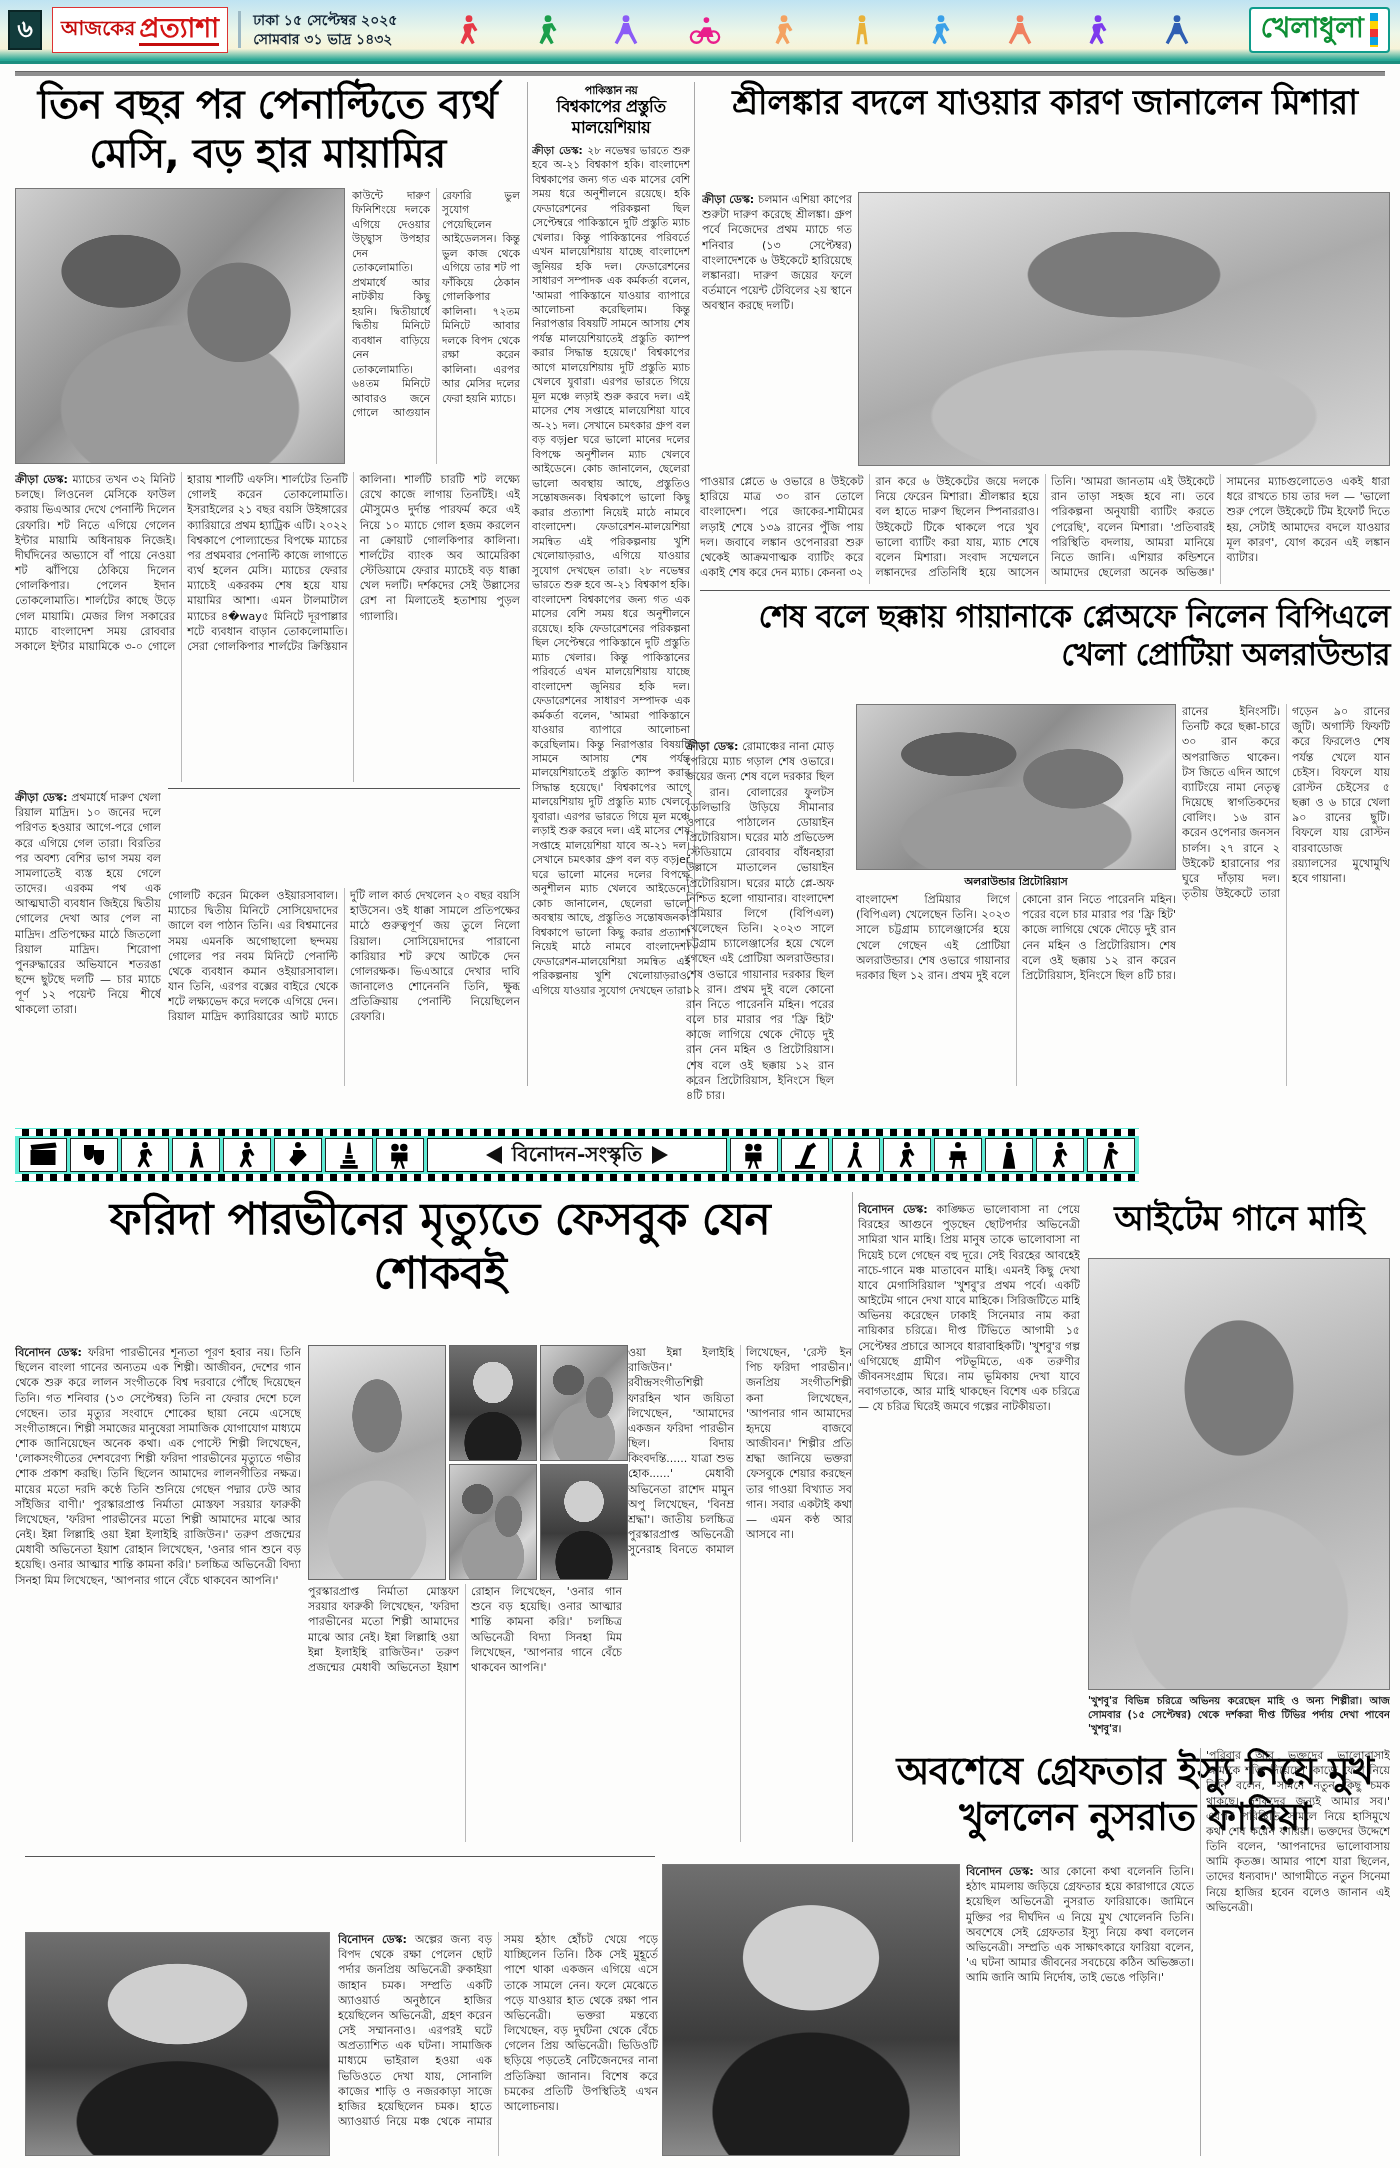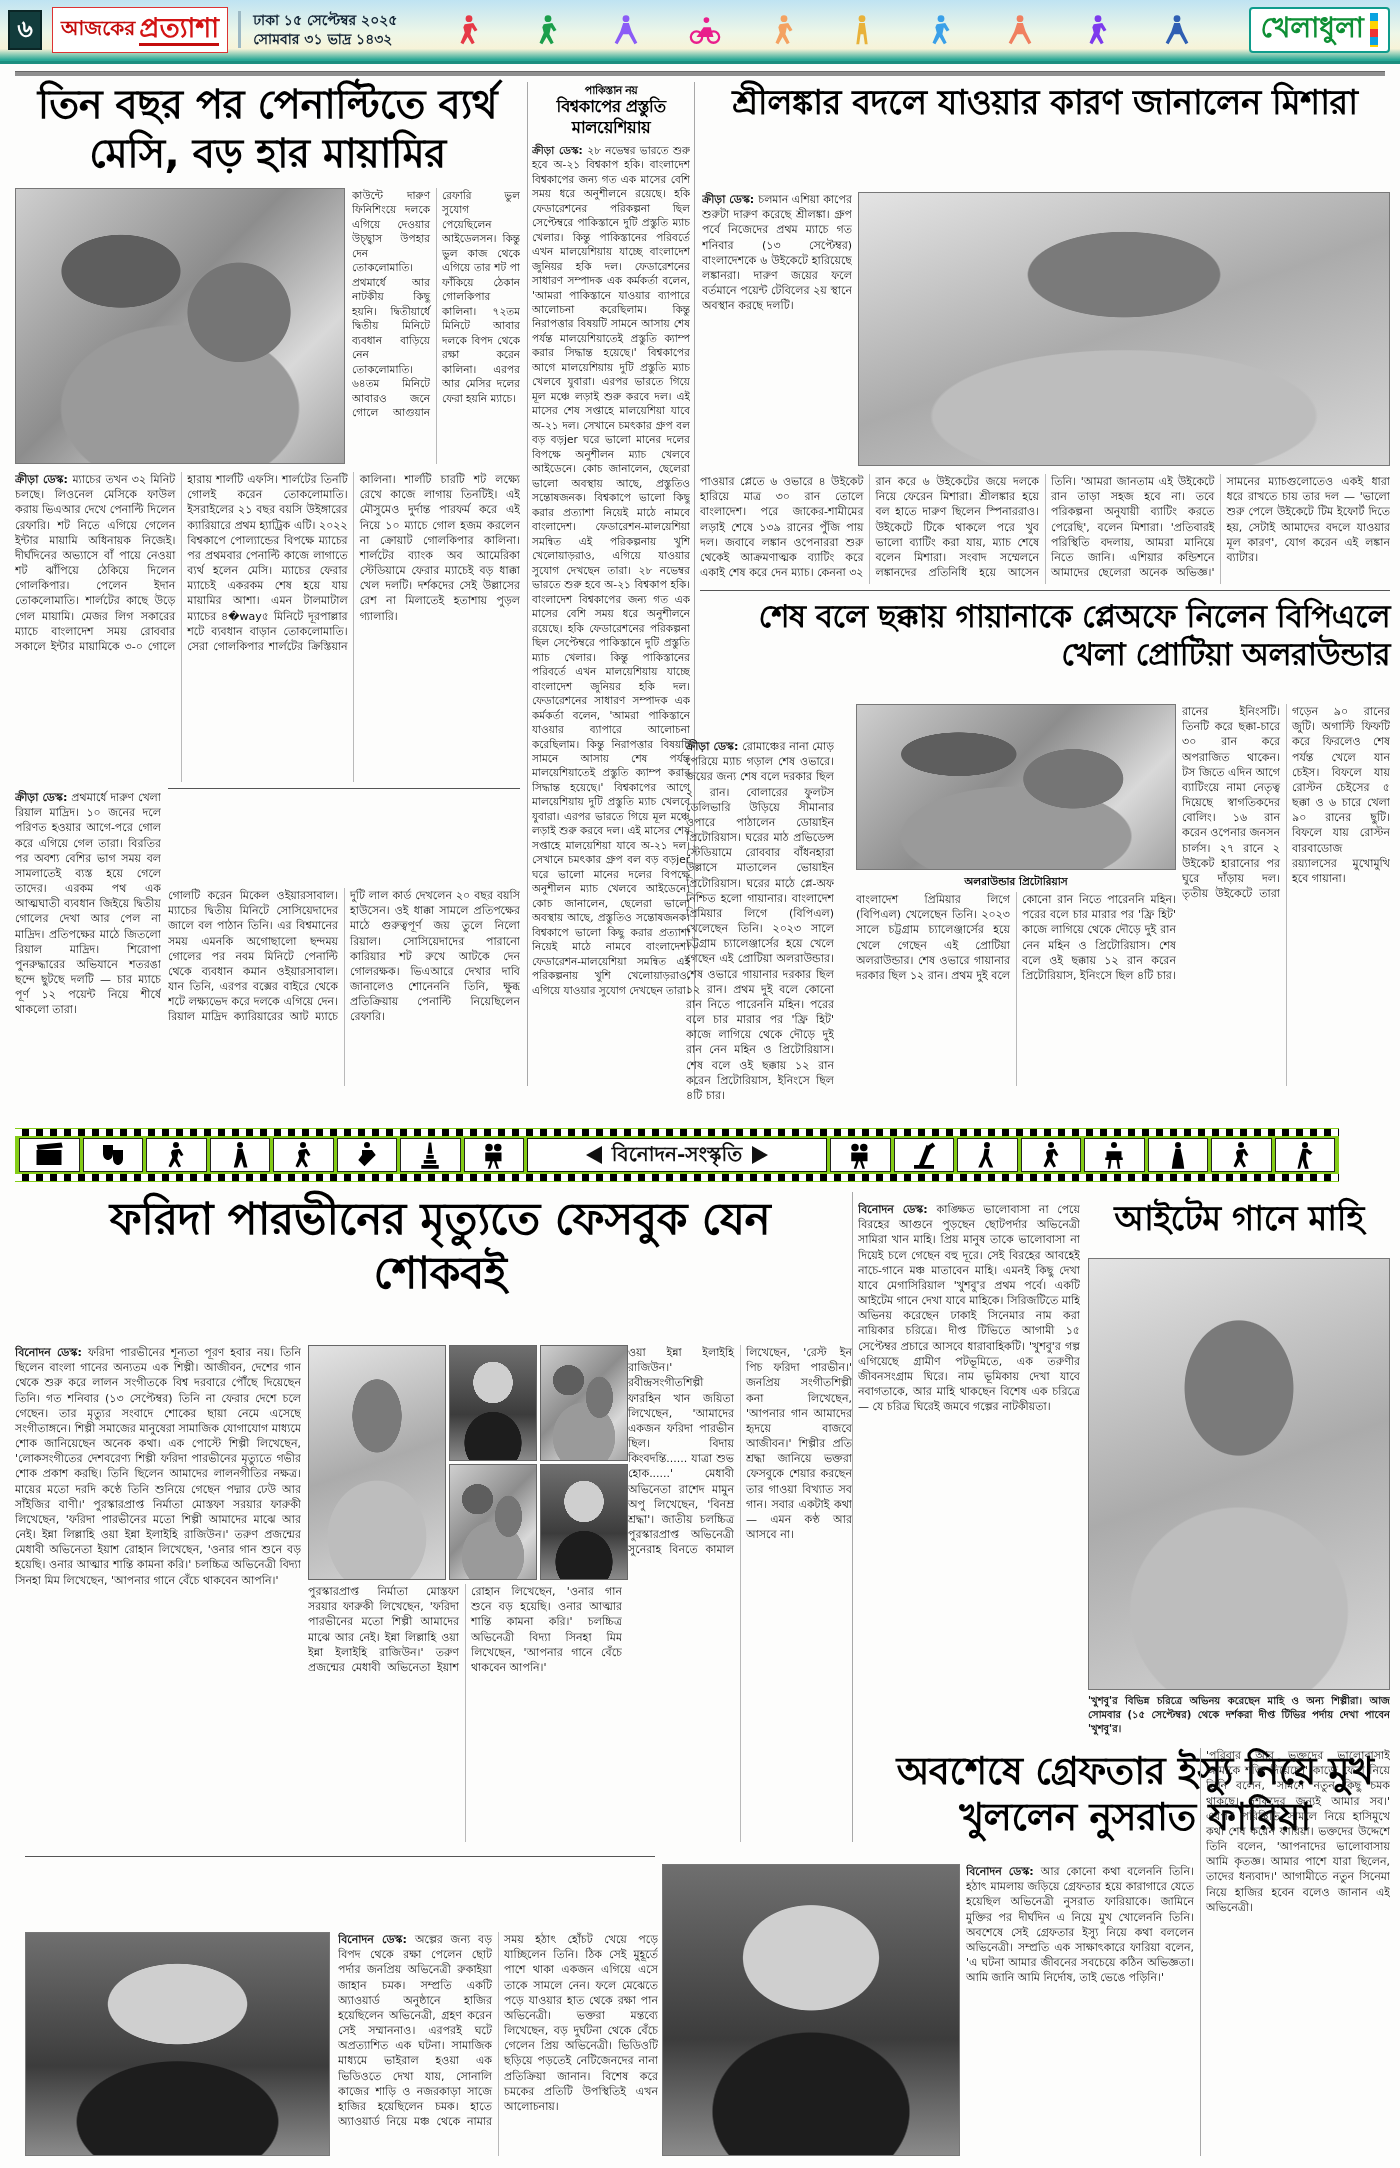--- a/index.html
+++ b/index.html
@@ -47,21 +47,21 @@
       linear-gradient(180deg,#6f6f6f 0%,#3c3c3c 60%,#8a8a8a 100%); }
   .photo.light { background:
       radial-gradient(ellipse 30% 26% at 50% 30%, #7a7a7a 0 60%, transparent 61%),
       radial-gradient(ellipse 60% 40% at 50% 82%, #bdbdbd 0 60%, transparent 61%),
       linear-gradient(160deg,#e4e4e4 0%,#ababab 50%,#d6d6d6 100%); }
   .vrule { position:absolute; width:1px; background:#a8a8a8; }
   .hrule { position:absolute; height:1px; background:#555; }
   .caption { font-size:10.5px; font-weight:bold; text-align:center; color:#000; }
 
   
-  #filmstrip { position:absolute; left:15px; top:1128px; width:1324px; height:54px; background:#84cc16;
+  #filmstrip { position:absolute; left:15px; top:1128px; width:1124px; height:54px; background:#5eead4;
     display:flex; align-items:center; gap:3px; padding:9px 4px; }
   #filmstrip::before, #filmstrip::after { content:""; position:absolute; left:0; width:100%; height:7px;
     background:repeating-linear-gradient(90deg,#fff 0 7px,#000 7px 14px); }
   #filmstrip::before { top:1px; } #filmstrip::after { bottom:1px; }
   .frame { flex:1; height:34px; background:#fff; border:1px solid #222; display:flex; align-items:center; justify-content:center; }
   .frame svg { height:30px; width:30px; fill:#000; }
   #divider-label { flex:0 0 300px; height:34px; background:#fff; border:1px solid #111; display:flex;
     align-items:center; justify-content:center; gap:10px; font-size:20px; font-weight:800; }
   .tri { width:0; height:0; border-top:9px solid transparent; border-bottom:9px solid transparent; }
   .tri.left { border-right:16px solid #111; }

